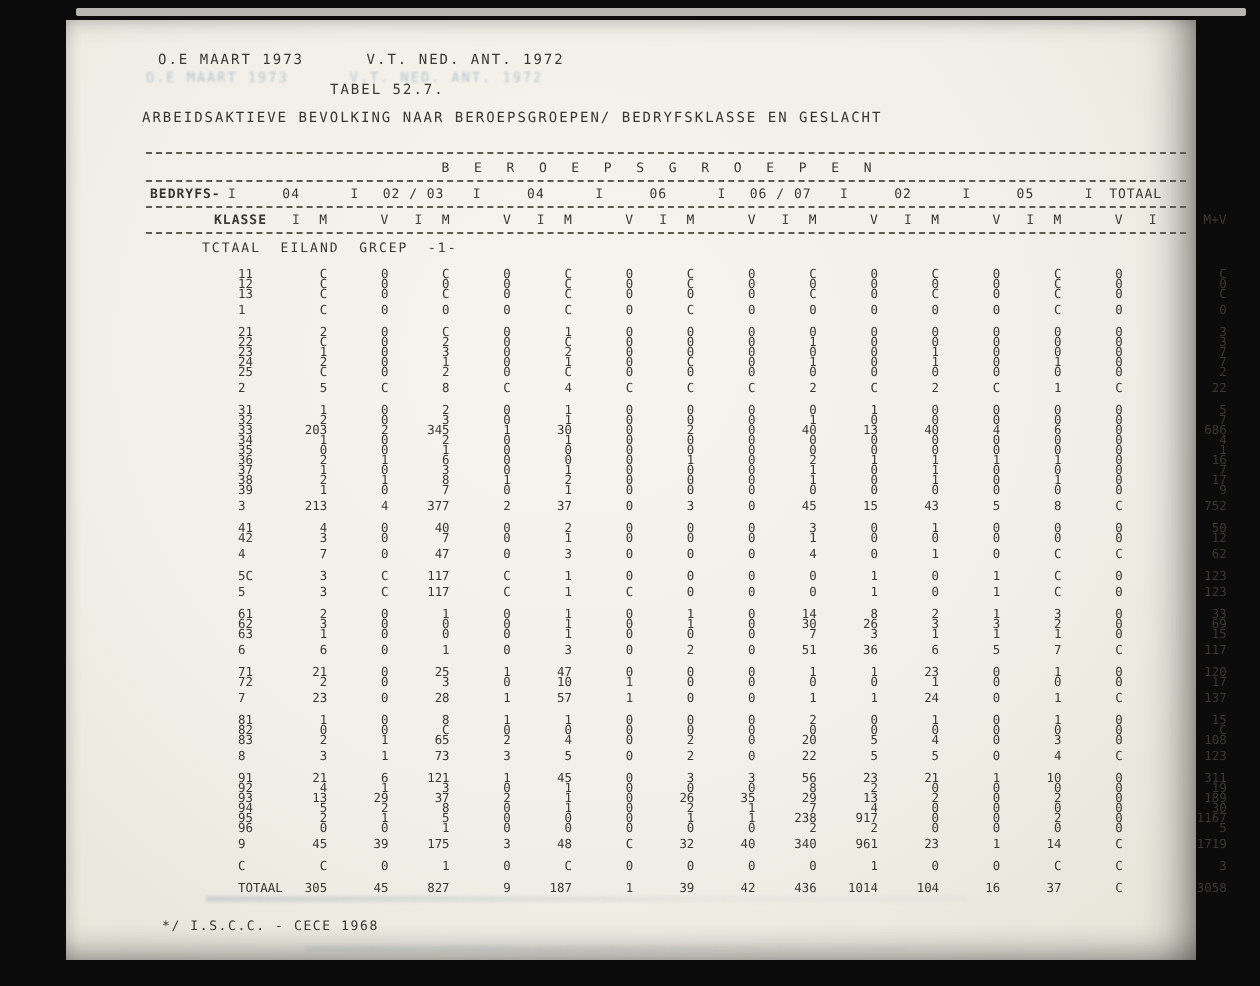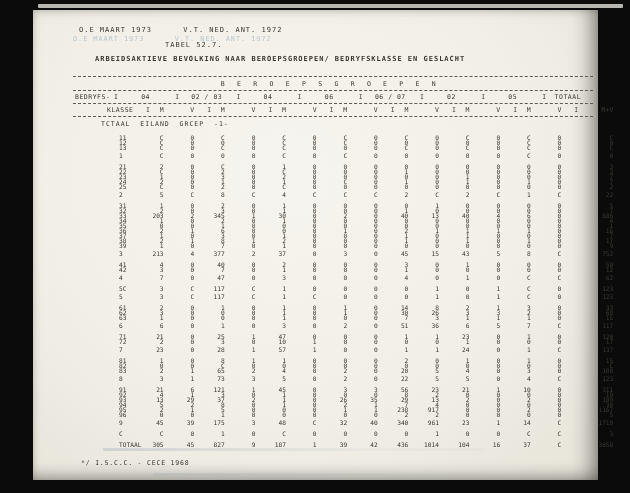--- a/index.html
+++ b/index.html
@@ -10,30 +10,30 @@
               background:#b8b6b0; border-radius:1px; }
   .page { position:absolute; left:33px; top:10px; width:565px; height:470px;
           background:radial-gradient(ellipse at 45% 35%, #f6f4ee 0%, #f1efe7 55%, #e6e3d8 100%);
           box-shadow: inset -16px 0 22px -12px rgba(15,15,15,.55),
                       inset 0 -12px 16px -10px rgba(15,15,15,.4),
                       inset 3px 3px 9px -5px rgba(15,15,15,.3); }
   .h { position:absolute; color:#3a3731; font-size:7px; letter-spacing:1px; white-space:pre; }
   .h1 { left:46px; top:16px; }
   .ghost1 { left:40px; top:25px; color:#a9bccb; opacity:.8; filter:blur(.4px); font-size:6.8px; }
   .h2 { left:132px; top:31px;text-align:right; }
-  .h3 { left:62px; top:45px;font-weight:bold; }
+  .h3 { left:38px; top:45px; }
   .tablewrap { position:absolute; left:40px; top:64px; width:520px; color:#3a3731; }
   .rule { border-top:1px dashed #5f5b52; margin:2px 0 3px 0; height:0; }
   .superhead { margin-left:42px; width:428px; text-align:center; font-size:6.5px;
                letter-spacing:1.5px; margin-bottom:2px; white-space:pre; }
   .crow { display:grid; grid-template-columns:42px repeat(7,61.2px) 49px;
           font-size:6.5px; height:7px; line-height:7px; }
   .code { position:relative; text-align:center; letter-spacing:.5px; }
   .sep { position:absolute; left:-1px; top:0; color:#47443e; }
-  .hlab { padding-left:2px; font-size:6.5px; letter-spacing:.5px; text-align:left; }
+  .hlab { padding-left:2px; font-size:6.5px; letter-spacing:.5px; text-align:left;font-weight:bold; }
   .trow { display:grid; grid-template-columns:42px repeat(14,30.6px) 49px;
           height:5px; line-height:5px; font-size:6.2px; color:#3b3832;margin-left:32px; }
   .mvrow { height:7px; line-height:7px; font-size:6.5px; }
   .mv { position:relative; }
   .v { text-align:right; padding-right:14px; }
   .tot { padding-right:11px; }
   .lab { text-align:left; padding-left:14px; }
   .sub { margin-top:3px; }
   .group { margin-bottom:6px; }
   .grand { margin-top:4px; }

